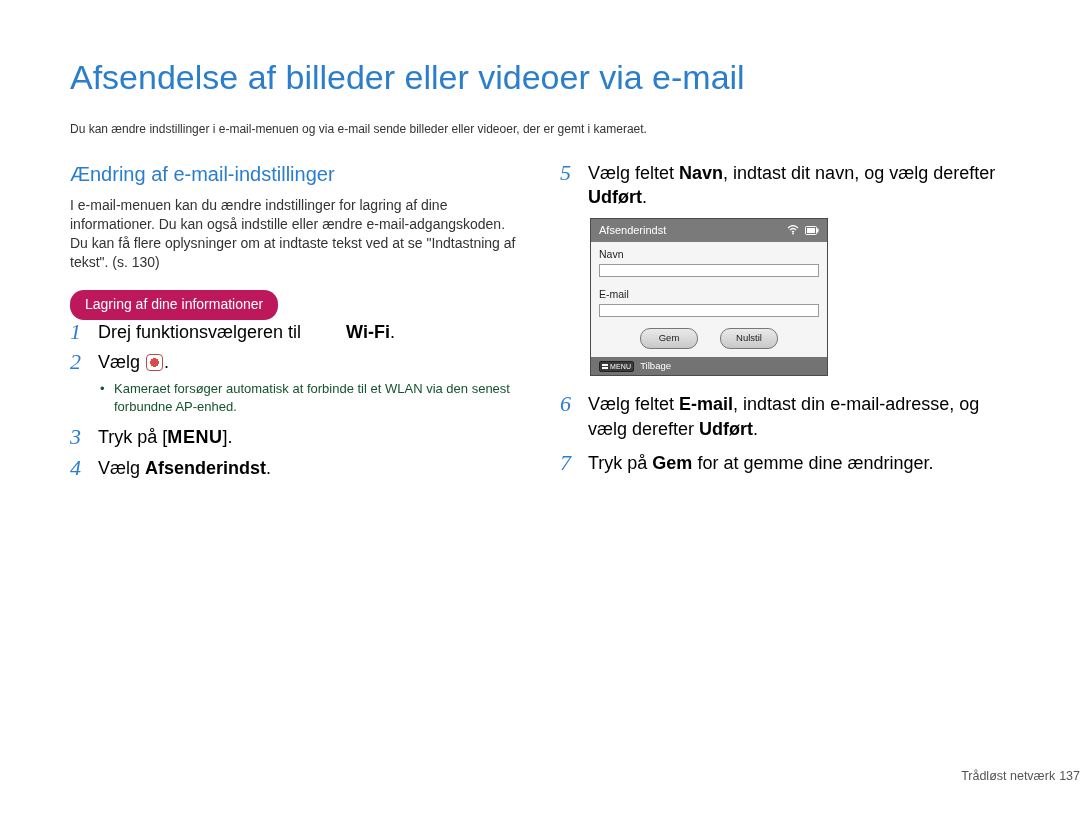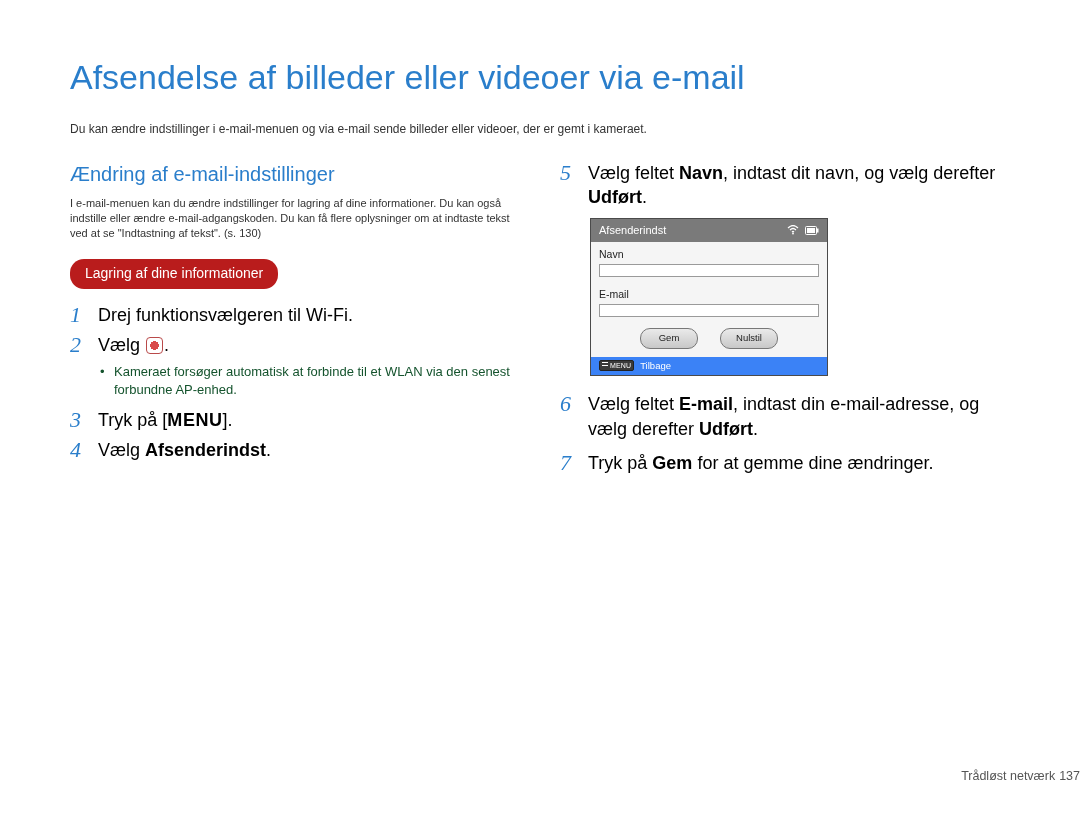--- a/index.html
+++ b/index.html
@@ -30,32 +30,31 @@
       gap: 40px;
     }
     .col { flex: 1; min-width: 0; }
     .section-title {
       font-size: 20px;
       color: #2a7ecb;
       margin-bottom: 8px;
       font-weight: 400;
     }
     .section-desc {
-      font-size: 11px;
+      font-size: 14px;
       color: #333;
       margin-bottom: 18px;
     }
     .pill {
       display: inline-block;
-      background: #b91c1c;
+      background: #be185d;
       color: #fff;
       border-radius: 14px;
       padding: 5px 15px 6px 15px;
       font-size: 14px;
-      margin-bottom: 14px;
     }
     .step {
       display: flex;
       gap: 10px;
       margin-bottom: 6px;
     }
     .step-num {
       font-family: "Times New Roman", serif;
       font-style: italic;
       font-size: 22px;
@@ -77,21 +76,21 @@
       position: relative;
       padding-left: 14px;
       margin-bottom: 4px;
     }
     .bullets li::before {
       content: "•";
       position: absolute;
       left: 0;
       top: 0;
     }
-    .wifi-label { font-family: Arial; font-weight: normal; }
+    .wifi-label { font-family: Arial; font-weight: bold; margin-left: 40px; }
     .menu-label { font-family: Arial; font-weight: bold; letter-spacing: 0.03em; }
     .email-icon {
       display: inline-block;
       width: 17px; height: 17px;
       border: 1px solid #b94a4a;
       border-radius: 4px;
       background: radial-gradient(circle at 50% 50%, #d94a4a 0 40%, #ffffff 42% 100%);
       position: relative;
       top: 3px;
       margin: 0 1px;
@@ -140,23 +139,23 @@
       width: 58px;
       text-align: center;
       font-size: 9.5px;
       padding: 3px 0;
       border: 1px solid #777;
       border-radius: 10px;
       background: linear-gradient(#eaeaea, #c8c8c8);
     }
     .camera-footer {
       display: flex;
-      align-items: flex-start;
+      align-items: flex-end;
       gap: 6px;
-      background: #3b82f6;
+      background: #737373;
       color: #fff;
       font-size: 9.5px;
       padding: 3px 8px;
     }
     .menu-chip {
       display: inline-flex;
       align-items: center;
       gap: 2px;
       background: #3a3a3a;
       border: 1px solid #222;

